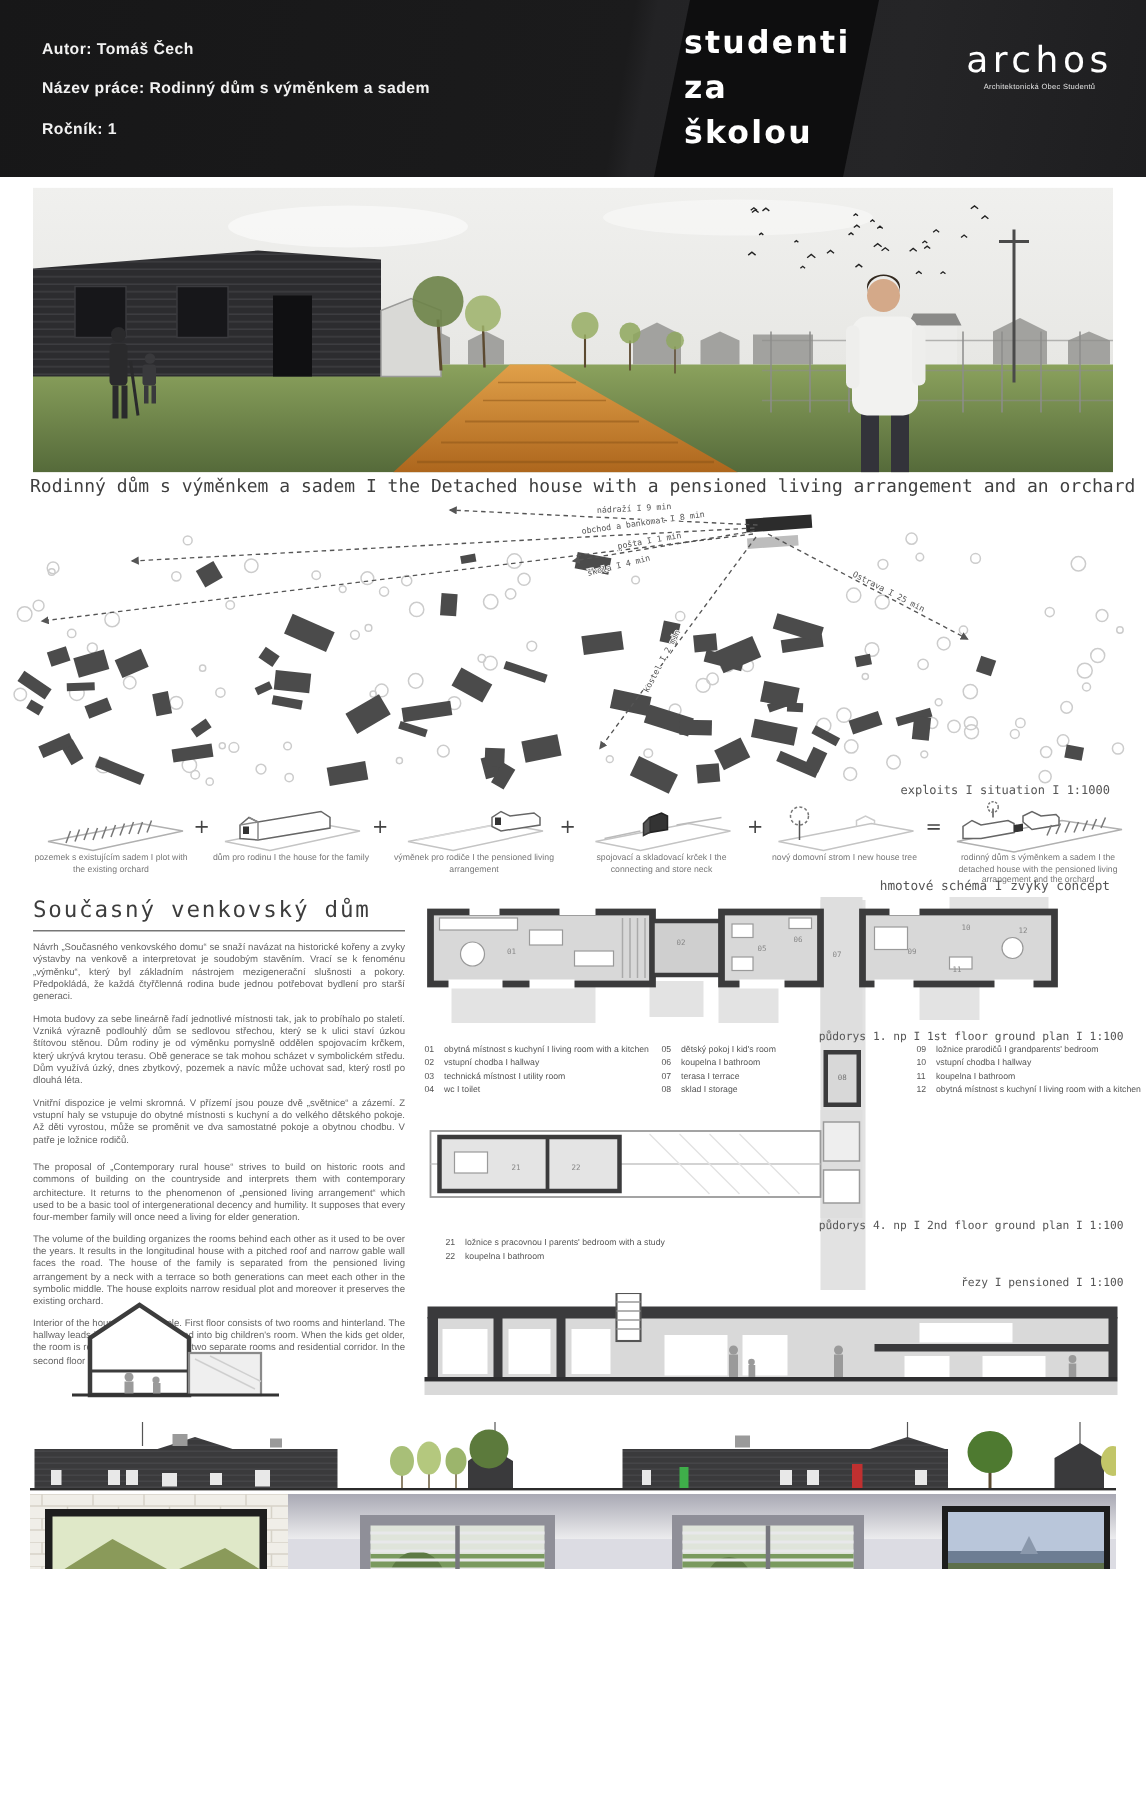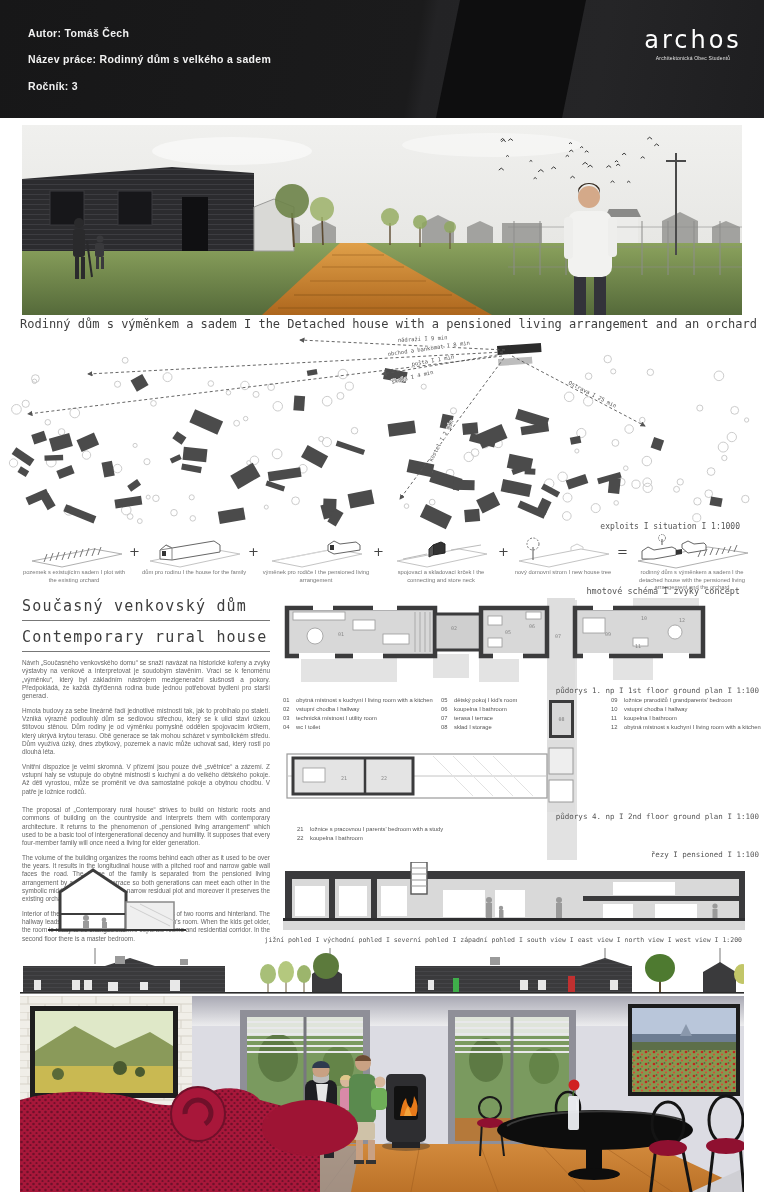--- a/index.html
+++ b/index.html
@@ -1,17 +1,17 @@
 <!DOCTYPE html>
 <html><head>
 <meta charset="utf-8">
 <style>
   *{margin:0;padding:0;box-sizing:border-box}
   html,body{background:#ffffff}
-  .poster{position:relative;width:764px;height:1192px;background:#fff;overflow:hidden;
+  .poster{position:relative;width:764px;height:1046px;background:#fff;overflow:hidden;
           font-family:"DejaVu Sans Mono",monospace;color:#444}
   
   .header{position:absolute;left:0;top:0;width:764px;height:118px;background:#1c1c1d;overflow:hidden}
   .header-shade{position:absolute;inset:0;
      background:linear-gradient(100deg,#171718 0%,#1b1b1c 54%,#232325 56%,#252527 78%,#1e1e20 100%)}
   .studenti-panel{position:absolute;left:436px;top:0;width:150px;height:118px;background:#0e0e0f;
      clip-path:polygon(16% 0,100% 0,84% 100%,0 100%)}
   .meta{position:absolute;left:28px;color:#f2f2f2;font-family:"Liberation Sans",sans-serif;
         font-weight:bold;font-size:10.5px;letter-spacing:.3px}
   .meta.m1{top:27px}.meta.m2{top:53px}.meta.m3{top:80px}
@@ -40,21 +40,21 @@
   .article h1{font-size:15px;font-weight:normal;letter-spacing:1.2px;color:#3d3d3d;
               padding-bottom:5px;border-bottom:1px solid #777;margin-bottom:7px}
   .article p{font-family:"Liberation Sans",sans-serif;font-size:6.4px;line-height:1.3;
              color:#666;text-align:justify;margin-bottom:6px}
   .article p.gap{margin-top:10px}
   
   .plans{position:absolute;left:283px;top:598px;width:478px;height:264px}
   .band{position:absolute;left:547px;top:600px;width:30px;height:260px;background:#e2e2e2;z-index:0}
   .band-box{position:absolute;left:2px;top:100px;width:25px;height:38px;background:#d8d8d8;
             border:3px solid #3b3b3c;font-size:5px;color:#777;text-align:center;padding-top:13px}
-  .plan-cap{position:absolute;right:2px;font-size:7.5px;color:#555}
+  .plan-cap{position:absolute;right:12px;font-size:7.5px;color:#555}
   .cap1{top:88px}.cap2{top:214px}.cap3{top:252px}
   .legend1{position:absolute;left:0;top:98px;width:478px;display:flex;z-index:1}
   .lg-col{display:flex;flex-direction:column}
   .lg-c1{width:158px}.lg-c2{width:118px}.lg-sp{width:52px}.lg-c3{width:150px}
   .lg-row{display:flex;font-family:"Liberation Sans",sans-serif;font-size:5.8px;line-height:9px;color:#555}
   .lg-num{width:13px;flex:0 0 auto}
   .legend2{position:absolute;left:14px;top:227px;width:260px;z-index:1}
   .plan2{position:absolute;left:0;top:142px}
   
   .sections{position:absolute;left:0;top:862px;width:764px;height:74px}
@@ -67,22 +67,27 @@
 </style>
 </head>
 <body>
 
 <div class="poster">
 
   <div class="header">
     <div class="header-shade"></div>
     <div class="studenti-panel"></div>
     <div class="meta m1">Autor: Tomáš Čech</div>
-    <div class="meta m2">Název práce: Rodinný dům s velkého a sadem</div>
-    <div class="meta m3">Ročník: 3</div>
+    <div class="meta m2">Název práce: Rodinný dům s výměnkem a sadem</div>
+    <div class="meta m3">Ročník: 1</div>
+    <div class="studenti">
+      <div>studenti</div>
+      <div>za</div>
+      <div>školou</div>
+    </div>
     <div class="archos">
       <div class="name">archos</div>
       <div class="sub">Architektonická Obec Studentů</div>
     </div>
   </div>
 
   <div class="photo">
     <svg width="720" height="190" viewBox="0 0 720 190">
       <defs>
         <linearGradient id="sky" x1="0" y1="0" x2="0" y2="1">
@@ -466,21 +471,20 @@
         <circle cx="30" cy="5" r="3.5" fill="none" stroke="#777" stroke-dasharray="1.5,1"></circle>
         <path d="M66 24l3-7M72 23l3-7M78 22l3-7M84 22l3-7M90 21l3-7M96 20l3-7M102 19l3-7" stroke="#777" fill="none"></path>
       </svg>
       <div class="dg-cap">rodinný dům s výměnkem a sadem I the detached house with the pensioned living arrangement and the orchard</div>
     </div>
   </div>
   <div class="cap cap-hmotove">hmotové schéma I zvyky concept</div>
 
   <div class="article">
     <h1>Současný venkovský dům</h1>
-    <h1>Contemporary rural house</h1>
     <p>Návrh „Současného venkovského domu“ se snaží navázat na historické kořeny a zvyky výstavby na venkově a interpretovat je soudobým stavěním. Vrací se k fenoménu „výměnku“, který byl základním nástrojem mezigenerační slušnosti a pokory. Předpokládá, že každá čtyřčlenná rodina bude jednou potřebovat bydlení pro starší generaci.</p>
     <p>Hmota budovy za sebe lineárně řadí jednotlivé místnosti tak, jak to probíhalo po staletí. Vzniká výrazně podlouhlý dům se sedlovou střechou, který se k ulici staví úzkou štítovou stěnou. Dům rodiny je od výměnku pomyslně oddělen spojovacím krčkem, který ukrývá krytou terasu. Obě generace se tak mohou scházet v symbolickém středu. Dům využívá úzký, dnes zbytkový, pozemek a navíc může uchovat sad, který rostl po dlouhá léta.</p>
     <p>Vnitřní dispozice je velmi skromná. V přízemí jsou pouze dvě „světnice“ a zázemí. Z vstupní haly se vstupuje do obytné místnosti s kuchyní a do velkého dětského pokoje. Až děti vyrostou, může se proměnit ve dva samostatné pokoje a obytnou chodbu. V patře je ložnice rodičů.</p>
     <p class="gap">The proposal of „Contemporary rural house“ strives to build on historic roots and commons of building on the countryside and interprets them with contemporary architecture. It returns to the phenomenon of „pensioned living arrangement“ which used to be a basic tool of intergenerational decency and humility. It supposes that every four-member family will once need a living for elder generation.</p>
     <p>The volume of the building organizes the rooms behind each other as it used to be over the years. It results in the longitudinal house with a pitched roof and narrow gable wall faces the road. The house of the family is separated from the pensioned living arrangement by a neck with a terrace so both generations can meet each other in the symbolic middle. The house exploits narrow residual plot and moreover it preserves the existing orchard.</p>
     <p>Interior of the house is very simple. First floor consists of two rooms and hinterland. The hallway leads into the living room and into big children's room. When the kids get older, the room is ready to be changed into two separate rooms and residential corridor. In the second floor there is a master bedroom.</p>
   </div>
 
   <div class="band">
     <div class="band-box">08</div>
@@ -694,21 +698,20 @@
             <rect x="216" y="48" width="4.5" height="8"></rect>
           <circle cx="276" cy="38" r="3"></circle>
             <rect x="273" y="41" width="6" height="15"></rect>
           <circle cx="432" cy="44" r="2.6"></circle>
             <rect x="429.5" y="47" width="5" height="9"></rect>
         </g>
         <rect x="0" y="56" width="462" height="3" fill="#2e2e30"></rect>
       </g>
     </svg>
   </div>
-  <div class="views-cap">jižní pohled I východní pohled I severní pohled I západní pohled I south view I east view I north view I west view I 1:200</div>
 
   <div class="elev">
     <svg width="724" height="48" viewBox="0 0 724 48">
       <defs>
         <pattern id="dark" width="5" height="4" patternUnits="userSpaceOnUse">
           <rect width="5" height="4" fill="#3a3a3c"></rect>
             <rect y="3" width="5" height="1" fill="#454548"></rect>
         </pattern>
       </defs>
       <g stroke="#555" stroke-width=".8">

